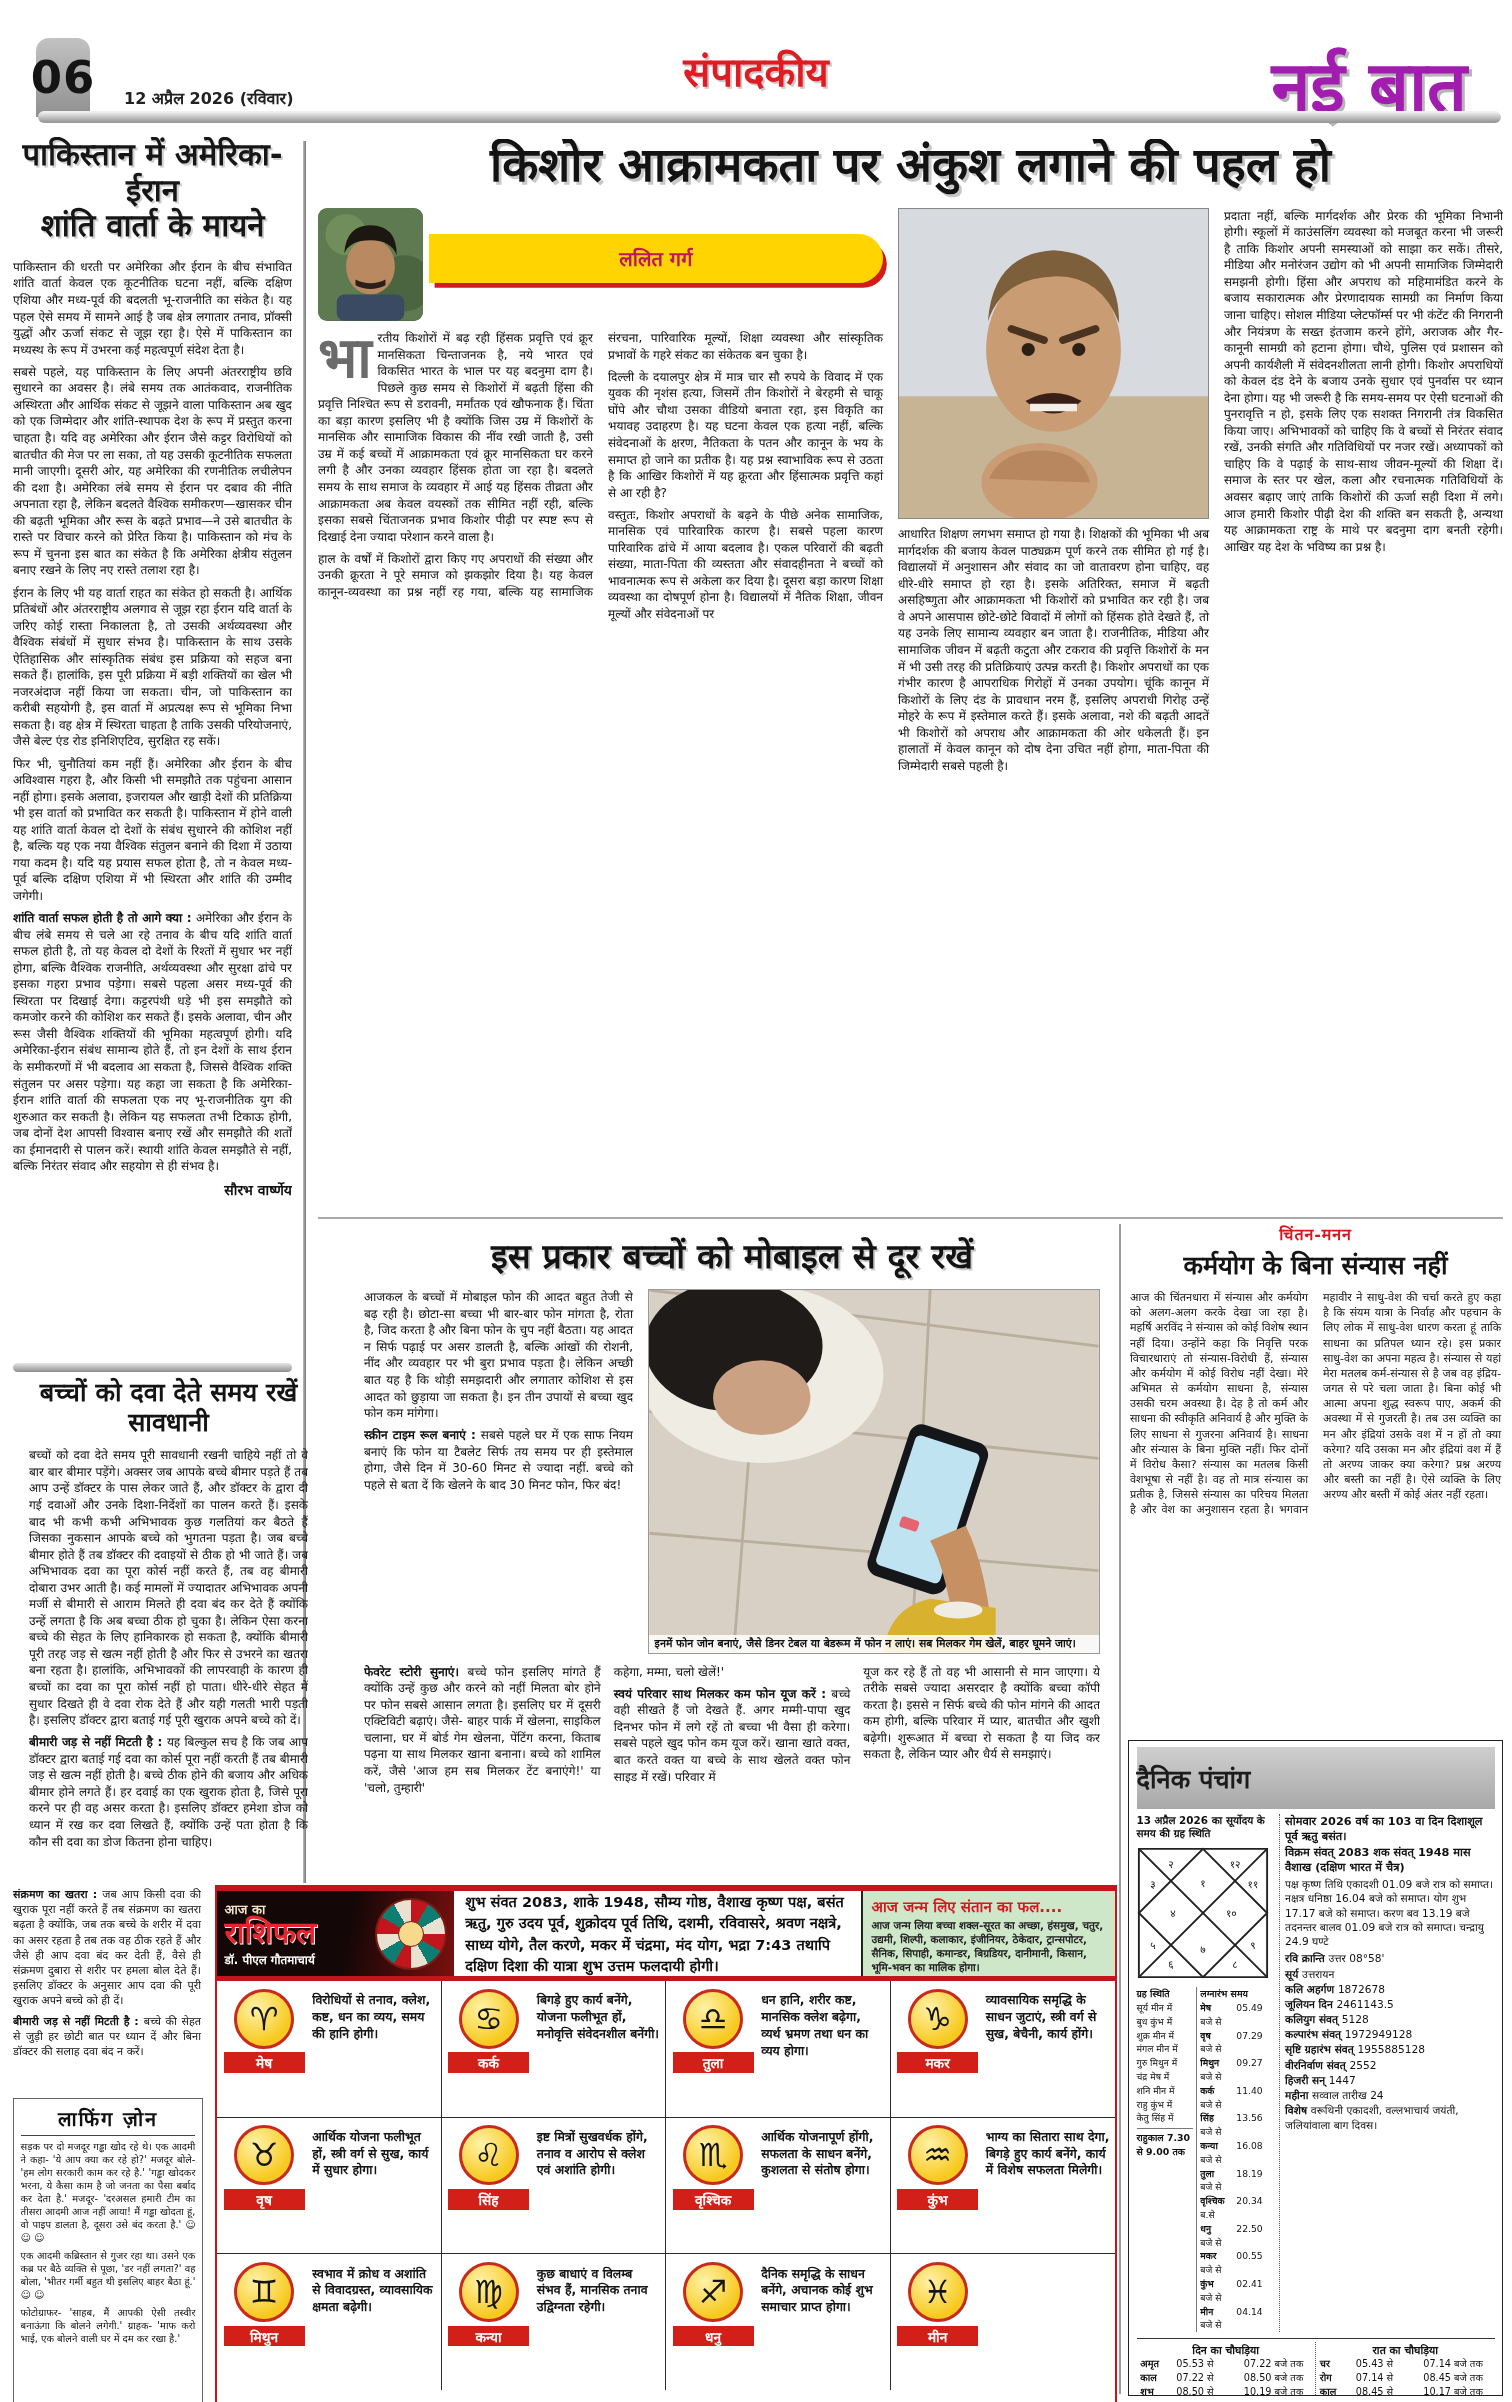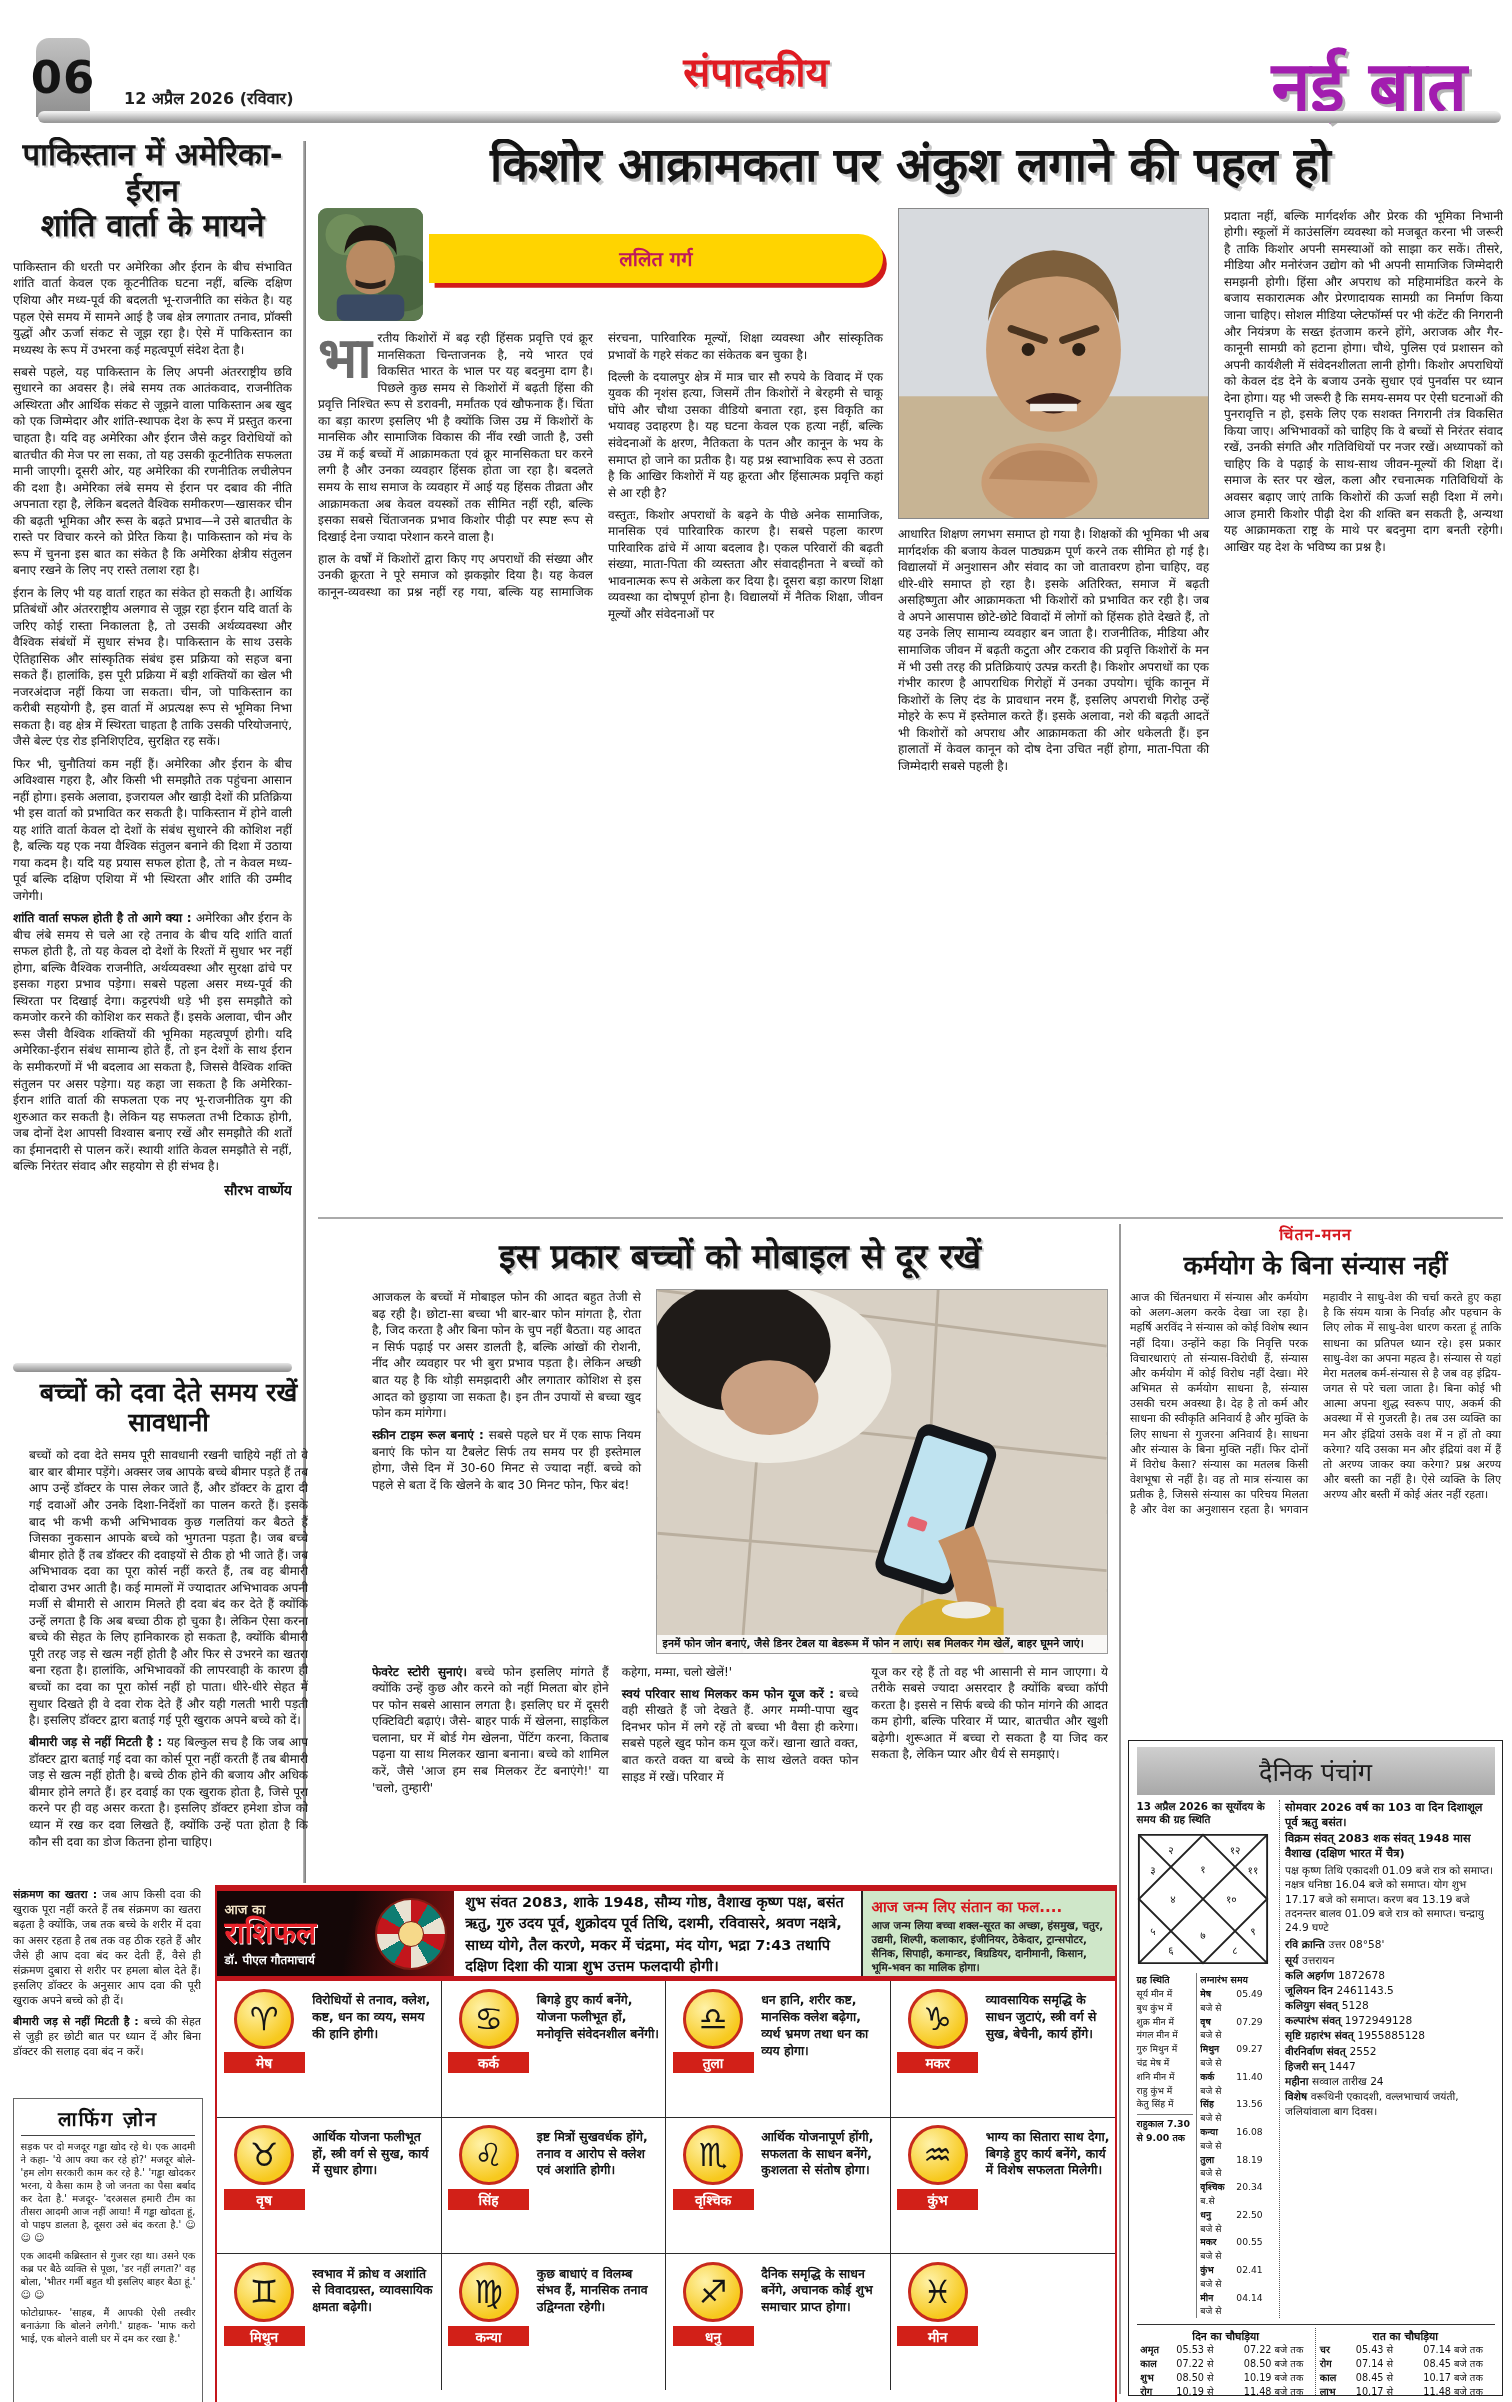--- a/index.html
+++ b/index.html
@@ -54,39 +54,39 @@
   .med-title{font-size:25.4px;font-weight:bold;text-align:center;line-height:1.2;color:#141414;margin-bottom:9.4px;}
   .med2{position:absolute;left:13px;top:1887px;width:188px;height:205px;overflow:hidden;}
   .med2 .art-p{font-size:11px;}
   
   .laugh{position:absolute;left:13px;top:2098px;width:190px;height:339px;border:0.9px solid #666;
          padding:5.6px 6.6px;overflow:hidden;background:#fff;}
   .laugh-title{font-size:20px;font-weight:bold;text-align:center;letter-spacing:1.9px;
                border-bottom:1.9px solid #444;padding-bottom:3.8px;margin-bottom:4.7px;}
   .laugh .art-p{font-size:9.8px;line-height:1.32;}
   
-  .mob{position:absolute;left:372px;top:1232px;width:736px;height:652px;overflow:hidden;}
+  .mob{position:absolute;left:364px;top:1232px;width:736px;height:652px;overflow:hidden;}
   .mob-title{font-size:34px;font-weight:bold;text-align:center;color:#131313;
              text-shadow:1.9px 1.9px 0 #cacaca;margin-bottom:11.3px;}
   .mob-row1{display:flex;gap:15px;}
   .mob-col1{width:269px;flex:0 0 269px;}
   .mob-img{flex:1;height:365px;position:relative;overflow:hidden;border:0.9px solid #999;
            background:repeating-linear-gradient(55deg,#ddd5c8 0 43px,#cfc6b8 43px 45px),#d8d0c4;}
   .mob-row2{display:flex;gap:13px;margin-top:9.4px;}
   .mob-row2 > div{flex:1;}
   
   .thought{position:absolute;left:1128px;top:1219px;width:375px;height:516px;overflow:hidden;padding:3.8px 1.9px;}
   .th-kicker{color:#d6171e;font-weight:bold;font-size:16px;text-align:center;letter-spacing:0.9px;}
   .th-title{font-size:25.4px;font-weight:bold;text-align:center;margin:1.9px 0 9.4px;color:#141414;}
   .th-body{columns:2;column-gap:15px;font-size:11px;line-height:1.38;text-align:justify;}
   
   .panch{position:absolute;left:1128px;top:1740px;width:375px;height:656px;border:1.9px solid #222;
          overflow:hidden;background:#fff;}
-  .panch-hdr{margin:5.6px 7.5px;background:linear-gradient(#cfcfcf,#a8a8a8);text-align:center;
-             font-size:25.4px;font-weight:normal;color:#1c1c1c;padding:7px 0;}
+  .panch-hdr{margin:5.6px 7.5px;background:linear-gradient(#cfcfcf,#a8a8a8);
+             font-size:25.4px;font-weight:bold;color:#1c1c1c;padding:14px 0;}
   .panch-main{display:flex;padding:0 7.5px;gap:5.6px;}
   .panch-left{width:143px;flex:0 0 143px;border-right:0.9px dotted #555;padding-right:4.7px;}
   .panch-label{font-size:10.4px;font-weight:bold;line-height:1.25;margin-bottom:7px;}
   .panch-right{flex:1;font-size:10.6px;line-height:1.35;}
   .p-dayline{font-weight:bold;font-size:11.3px;}
   .p-tithi{margin:1.9px 0 2.8px;}
   .fact-line b{font-weight:bold;}
   .fact-line{margin:0 0 0.9px;}
   .grah-lagna{display:flex;gap:3.8px;margin-top:3.8px;}
   .grah-col{width:60px;font-size:9.2px;line-height:1.5;border-right:0.9px solid #777;padding-right:2.8px;}

